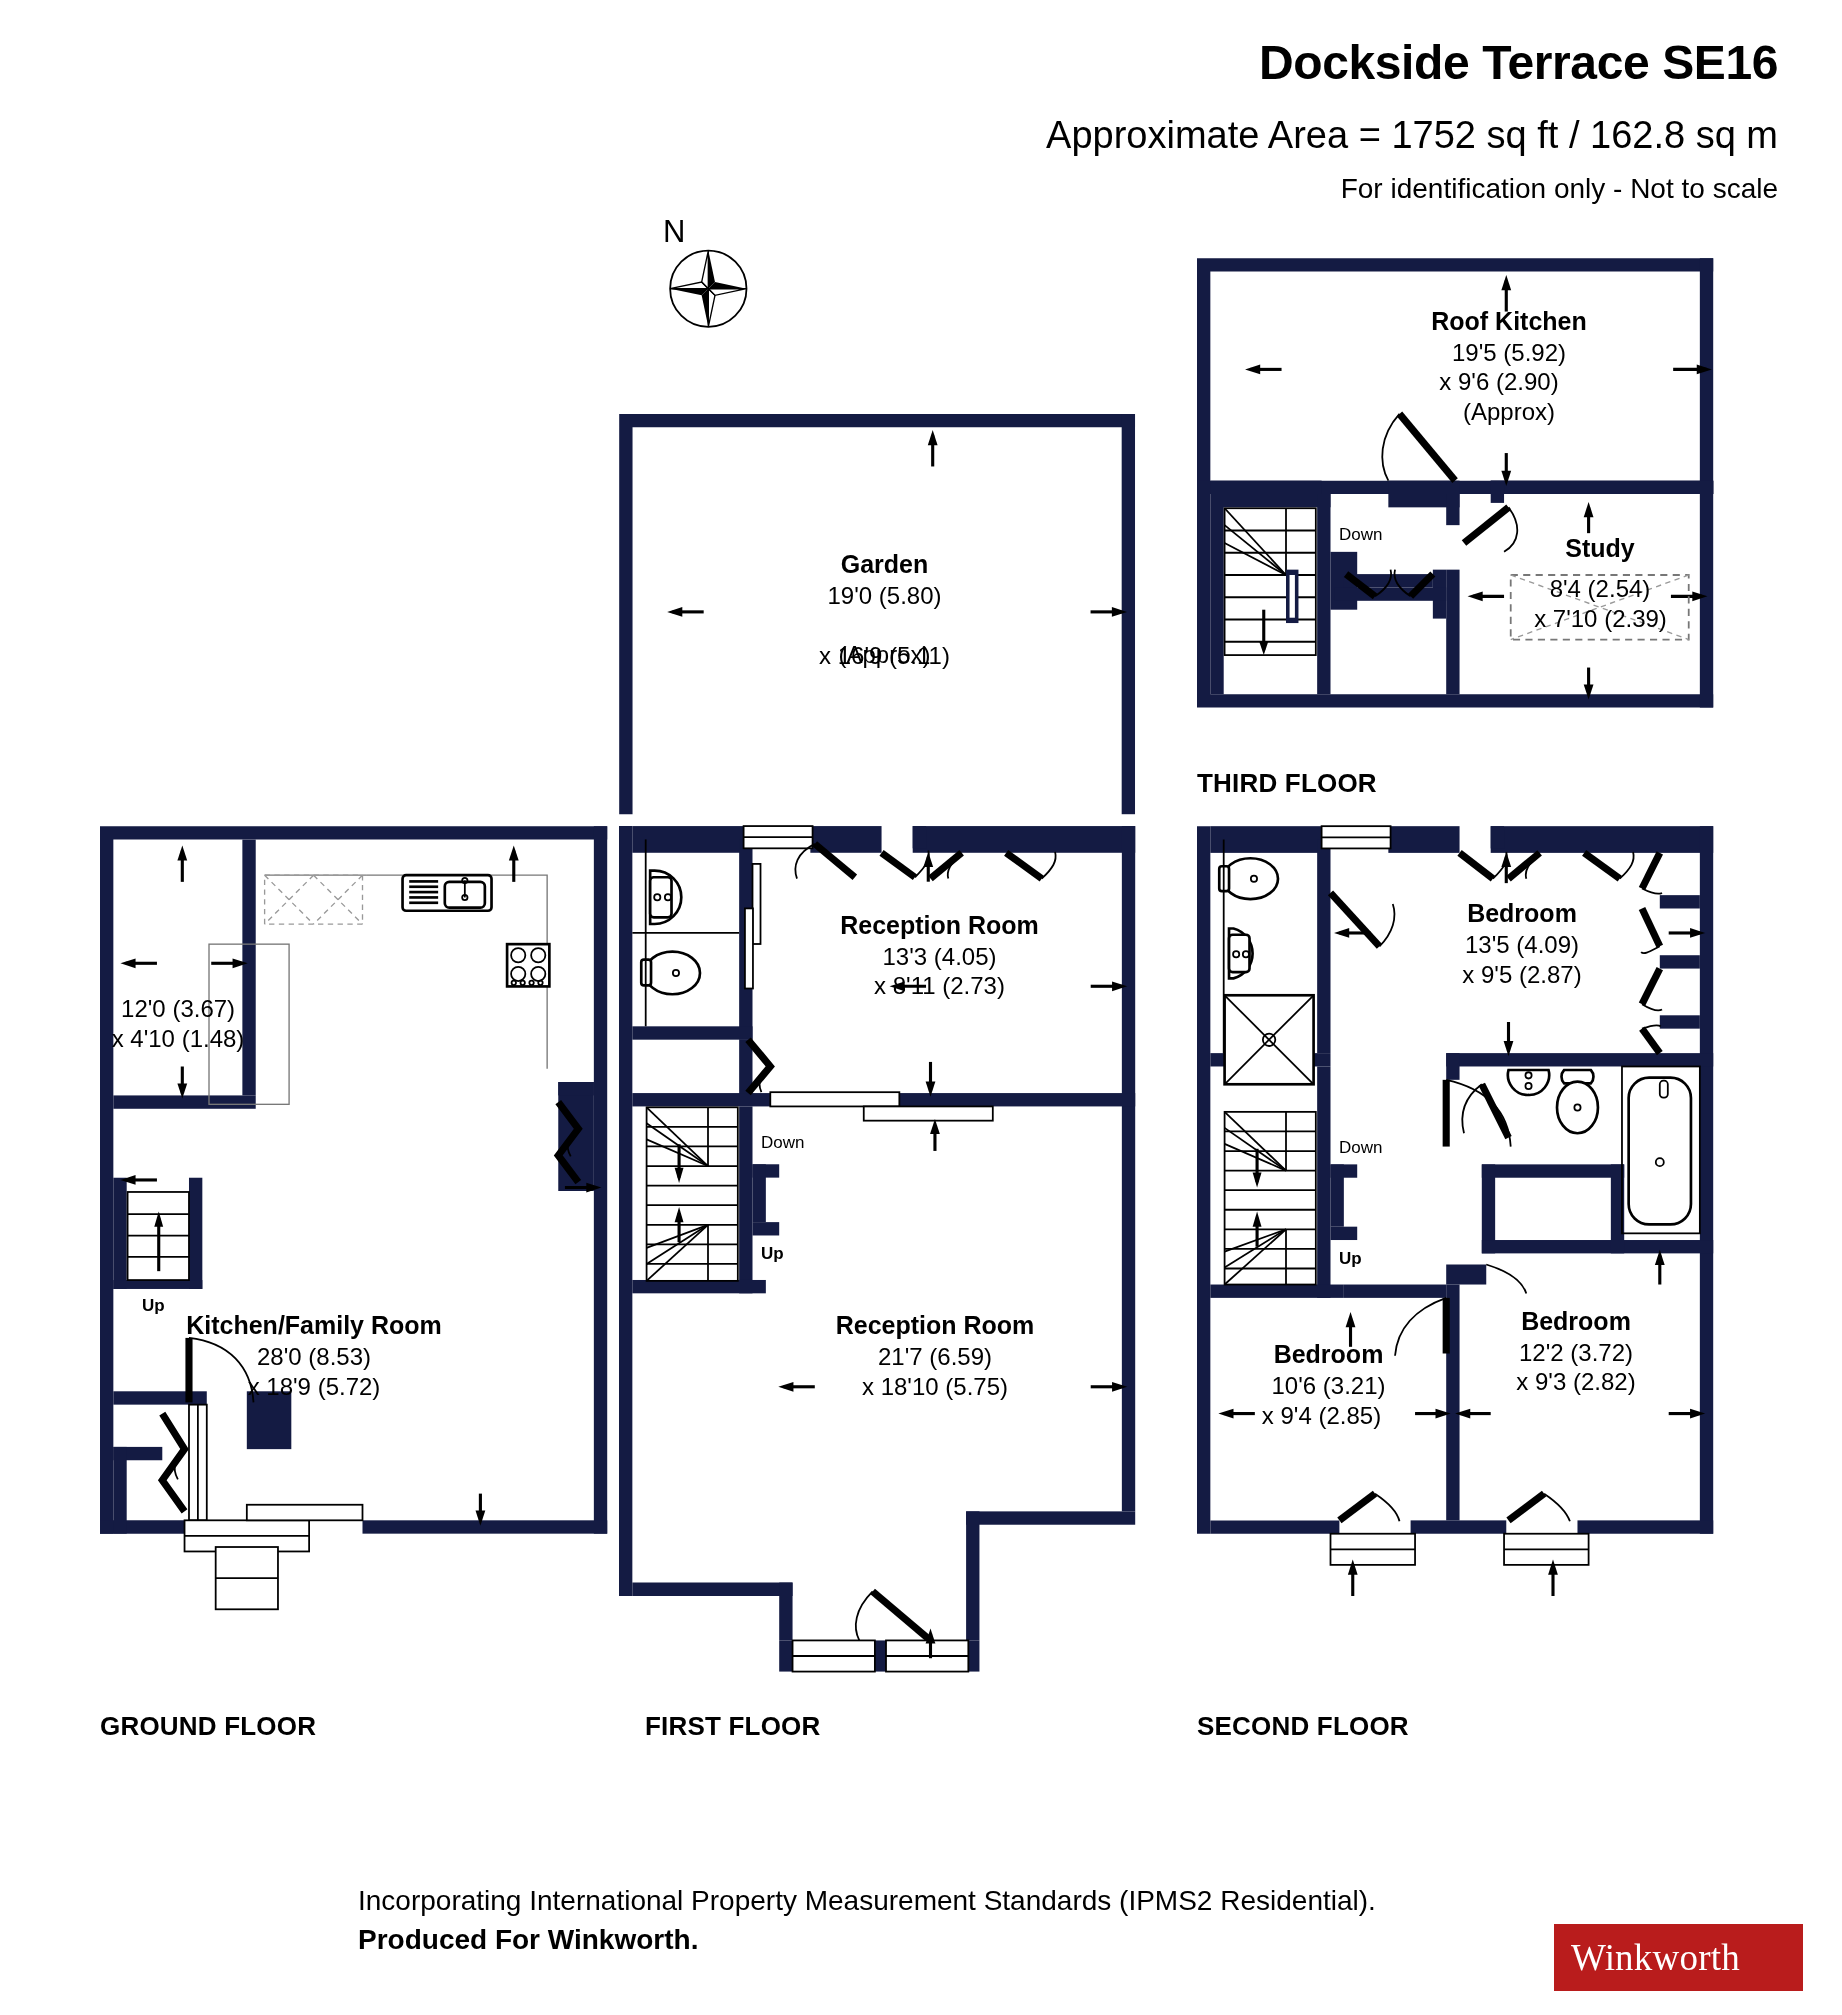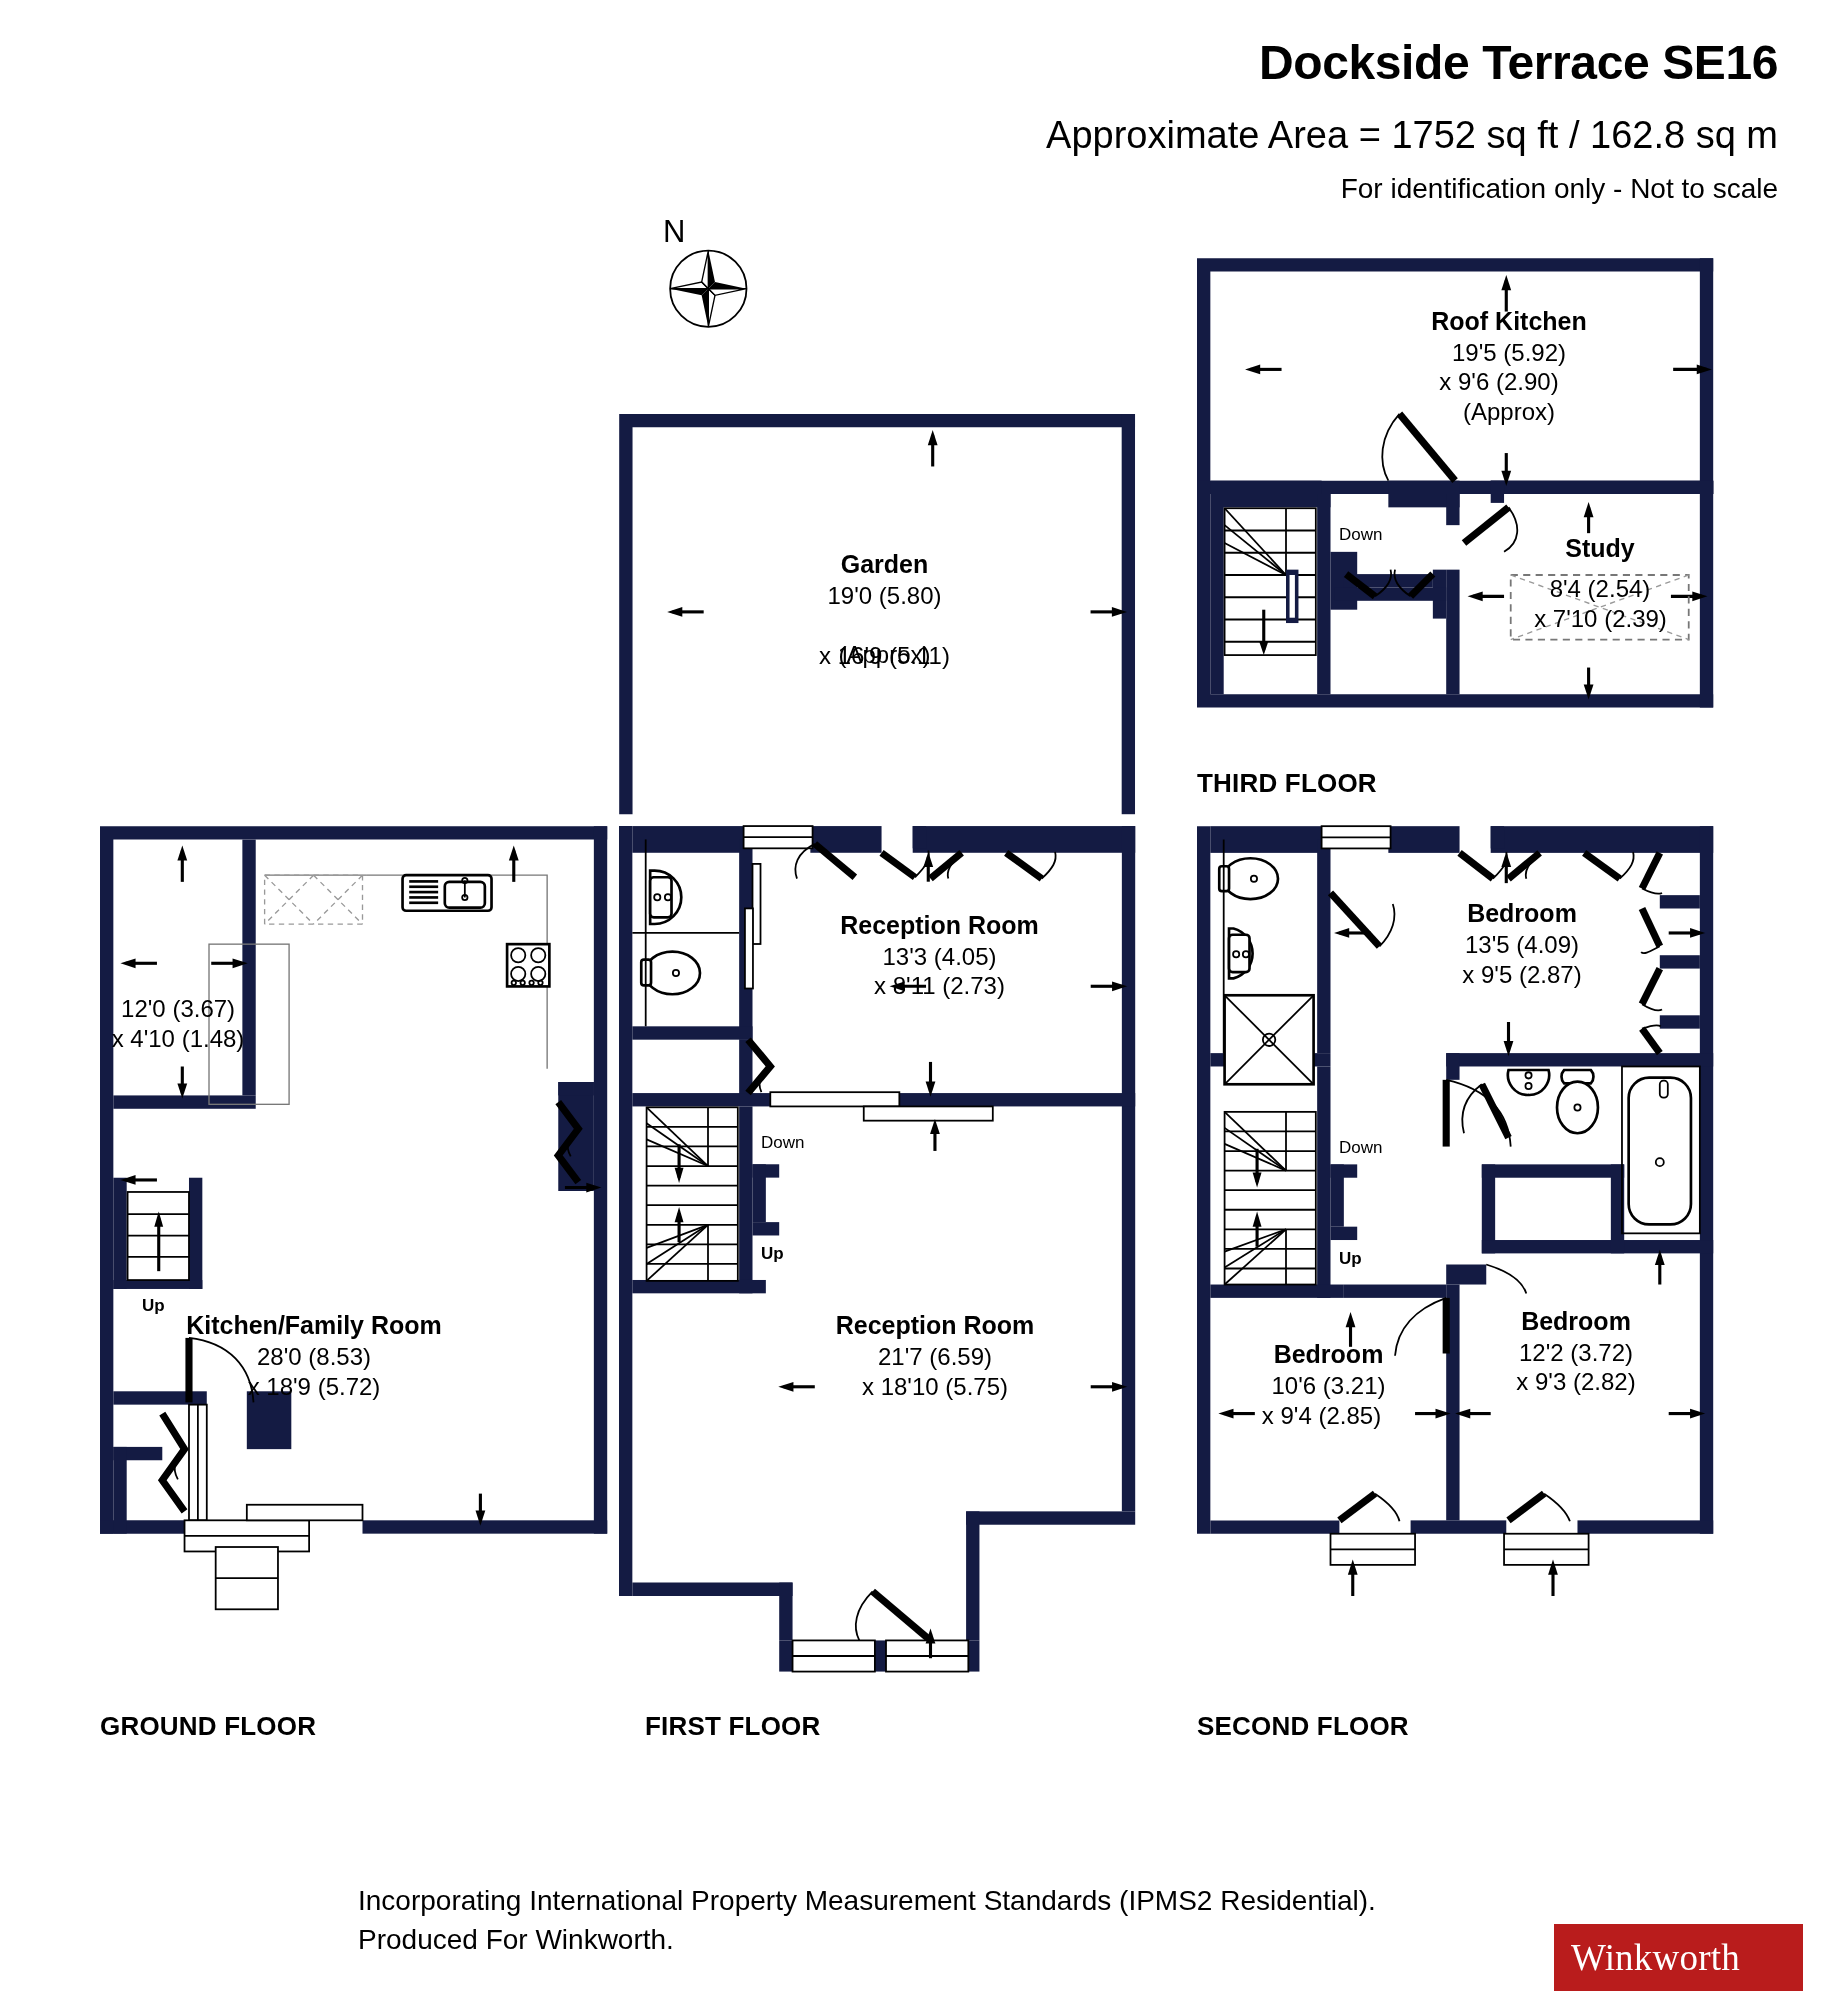--- a/index.html
+++ b/index.html
@@ -621,20 +621,20 @@
     <div class="abs rmname" style="left:27px;top:514px;width:209px;">Bedroom</div>
     <div class="abs rmdim" style="left:27px;top:546px;width:209px;">10'6 (3.21)</div>
     <div class="abs rmdim" style="left:20px;top:576px;width:209px;">x 9'4 (2.85)</div>
     <div class="abs rmname" style="left:272px;top:481px;width:214px;">Bedroom</div>
     <div class="abs rmdim" style="left:272px;top:513px;width:214px;">12'2 (3.72)</div>
     <div class="abs rmdim" style="left:272px;top:542px;width:214px;">x 9'3 (2.82)</div>
   </div>
   <div class="abs floorlbl" style="left:1197px;top:1711px;">SECOND FLOOR</div>
 
   <div class="abs foot" style="top:1885px;">Incorporating International Property Measurement Standards (IPMS2 Residential).</div>
-  <div class="abs foot" style="top:1924px;">Produced For Winkworth.</div>
+  <div class="abs foot" style="top:1924px;font-weight:bold;">Produced For Winkworth.</div>
 
   <div class="logo">
     <span>Winkworth</span>
   </div>
 
 </div>
 
 
 </body></html>

